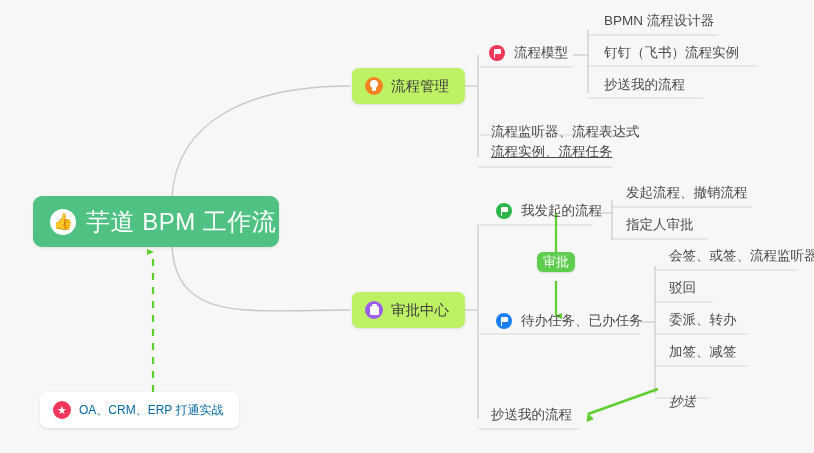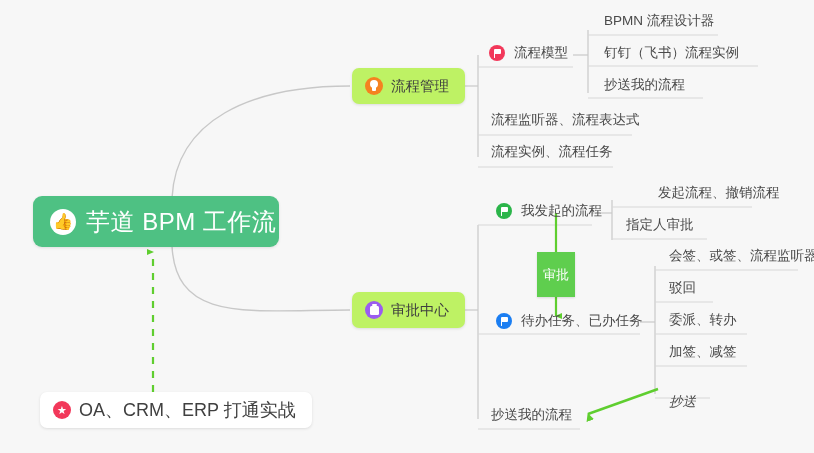--- a/index.html
+++ b/index.html
@@ -81,21 +81,21 @@
     height: 36px;
     background: #ffffff;
     border-radius: 7px;
     box-shadow: 0 1px 3px rgba(0,0,0,0.11);
     display: flex;
     align-items: center;
     padding: 0 16px 0 13px;
     box-sizing: border-box;
     white-space: nowrap;
   }
-  #bottom-card .branch-label { color: #404040; font-size: 18px; }
+  #bottom-card .branch-label { color: #0369a1; font-size: 12px; }
 
   
   .text-node {
     position: absolute;
     display: flex;
     align-items: center;
     white-space: nowrap;
     font-size: 13.5px;
     color: #4a4a4a;
     padding-bottom: 5px;
@@ -189,23 +189,23 @@
     font-size: 16px;
     line-height: 1;
   }
 
   
   #chip-approval {
     position: absolute;
     left: 537px;
     top: 252px;
     width: 38px;
-    height: 45px;
+    height: 20px;
     background: #5fce4e;
-    border-radius: 0;
+    border-radius: 6px;
     display: flex;
     align-items: center;
     justify-content: center;
     color: #ffffff;
     font-size: 13px;
     box-shadow: 0 1px 2px rgba(0,0,0,0.12);
   }
 </style>
 </head>
 <body>
@@ -302,36 +302,36 @@
   </div>
 
   <div class="text-node" style="left:604px; top:46px;">
     <span class="nlabel">钉钉（飞书）流程实例</span>
   </div>
 
   <div class="text-node" style="left:604px; top:78px;">
     <span class="nlabel">抄送我的流程</span>
   </div>
 
-  <div class="text-node" style="left:491px; top:113px;justify-content:center;">
+  <div class="text-node" style="left:491px; top:125px;justify-content:center;">
     <span class="nlabel">流程监听器、流程表达式</span>
   </div>
 
-  <div class="text-node" style="left:491px; top:145px;">
+  <div class="text-node" style="left:491px; top:145px;text-decoration:underline;">
     <span class="nlabel">流程实例、流程任务</span>
   </div>
 
   <div class="text-node with-icon" style="left:496px; top:203px;">
     <span class="ic" style="background:#2bb54a">
       <span class="ic-flag" style="position:absolute;left:0;top:0;width:16px;height:16px"></span>
     </span>
     <span class="nlabel">我发起的流程</span>
   </div>
 
-  <div class="text-node" style="left:658px; top:186px;">
+  <div class="text-node" style="left:626px; top:186px;">
     <span class="nlabel">发起流程、撤销流程</span>
   </div>
 
   <div class="text-node" style="left:626px; top:218px;">
     <span class="nlabel">指定人审批</span>
   </div>
 
   <div class="text-node with-icon" style="left:496px; top:313px;">
     <span class="ic" style="background:#1b7ef2">
       <span class="ic-flag" style="position:absolute;left:0;top:0;width:16px;height:16px"></span>

